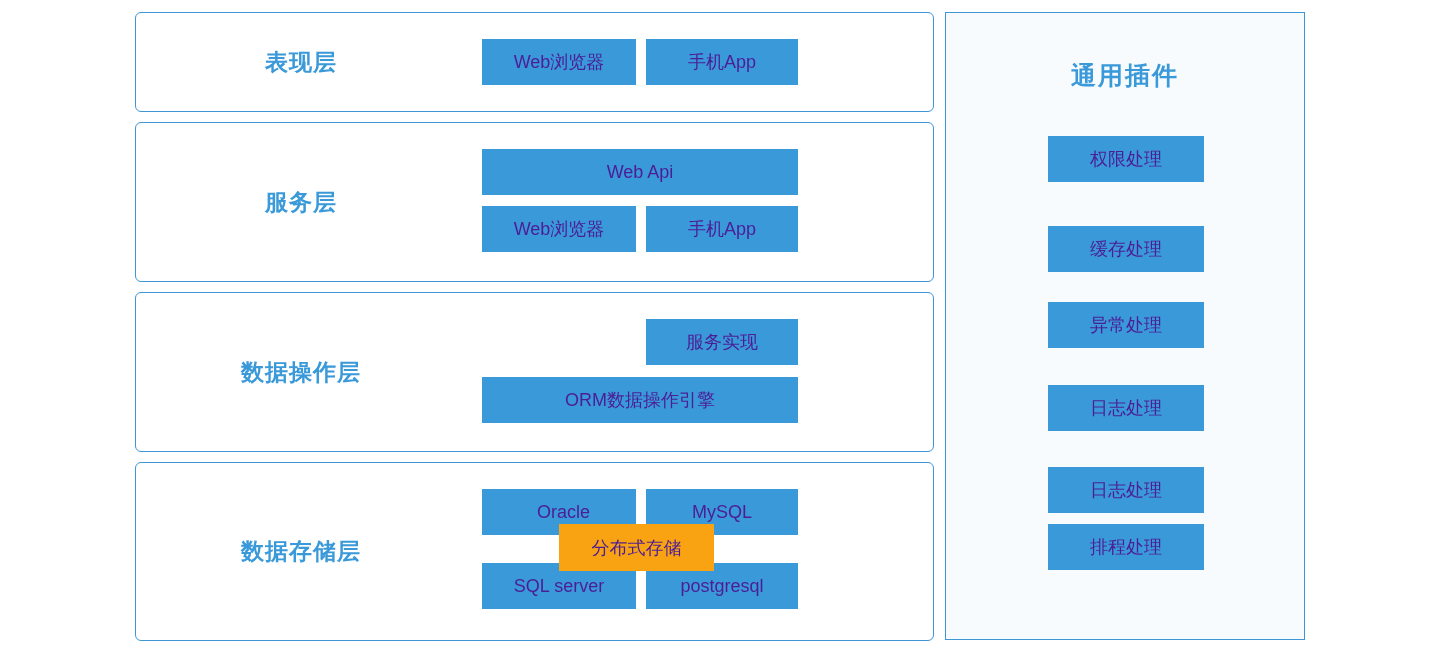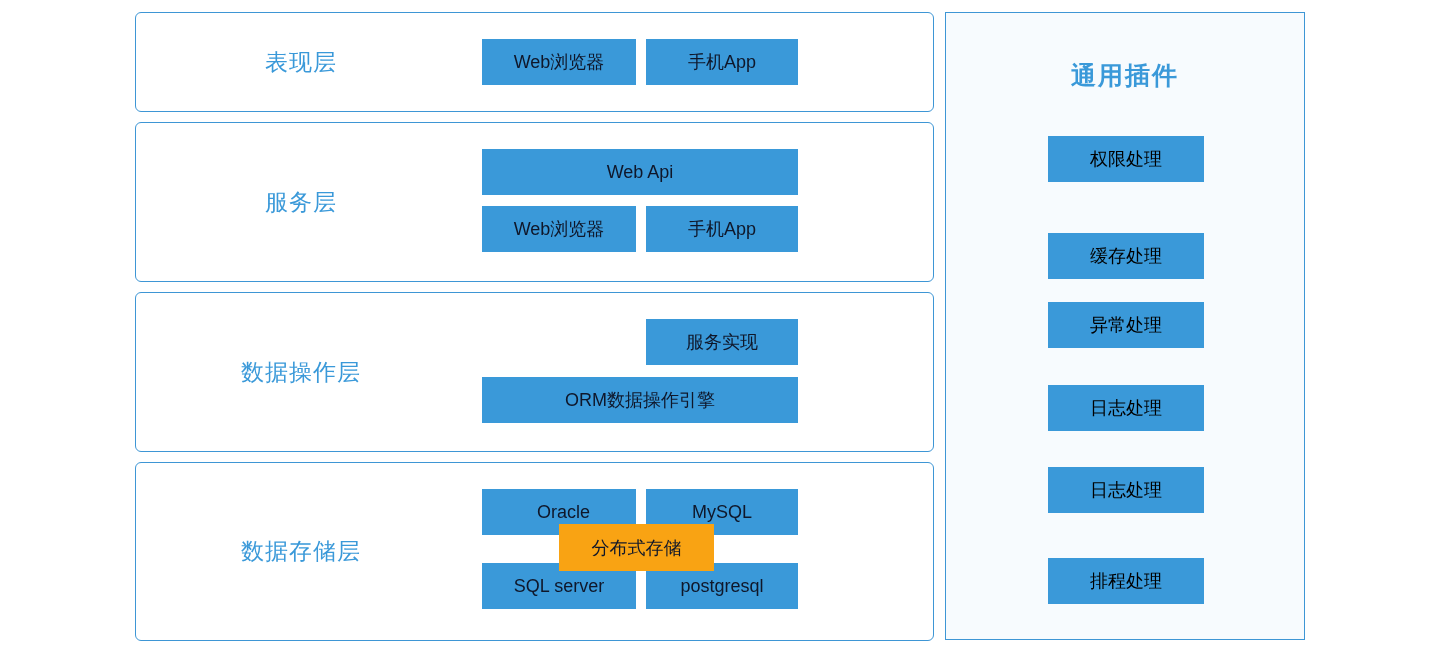--- a/index.html
+++ b/index.html
@@ -29,29 +29,29 @@
   .layer-title{
     position:absolute;
     left:0;
     top:0;
     width:330px;
     height:100%;
     display:flex;
     align-items:center;
     justify-content:center;
     font-size:23px;
-    font-weight:normal;
+    font-weight:bold;
     color:var(--primary-blue);
     letter-spacing:1px;
   }
   .blk{
     position:absolute;
     height:46px;
     background:var(--primary-blue);
-    color:#0f172a;
+    color:#4c1d95;
     display:flex;
     align-items:center;
     justify-content:center;
     font-size:18px;
     white-space:nowrap;
   }
   .blk.orange{
     background:var(--accent-orange);
     z-index:2;
     height:47px;
@@ -77,21 +77,21 @@
     font-weight:bold;
     color:var(--primary-blue);
     letter-spacing:2px;
   }
   .plugin-blk{
     position:absolute;
     left:102px;
     width:156px;
     height:46px;
     background:var(--primary-blue);
-    color:#000000;
+    color:#4c1d95;
     display:flex;
     align-items:center;
     justify-content:center;
     font-size:18px;
     white-space:nowrap;
   }
 </style>
 </head>
 <body>
 
@@ -121,20 +121,20 @@
     <div class="blk" style="left:346px;top:26px;width:154px;padding-left:9px;">Oracle</div>
     <div class="blk" style="left:510px;top:26px;width:152px;">MySQL</div>
     <div class="blk" style="left:510px;top:100px;width:152px;">postgresql</div>
     <div class="blk" style="left:346px;top:100px;width:154px;">SQL server</div>
     <div class="blk orange" style="left:423px;top:61px;width:155px;">分布式存储</div>
   </section>
 
   <aside class="plugins-panel">
     <h2 class="panel-title">通用插件</h2>
     <div class="plugin-blk" style="top:123px;">权限处理</div>
-    <div class="plugin-blk" style="top:220px;">缓存处理</div>
+    <div class="plugin-blk" style="top:213px;">缓存处理</div>
     <div class="plugin-blk" style="top:289px;">异常处理</div>
     <div class="plugin-blk" style="top:372px;">日志处理</div>
     <div class="plugin-blk" style="top:454px;">日志处理</div>
-    <div class="plugin-blk" style="top:545px;">排程处理</div>
+    <div class="plugin-blk" style="top:511px;">排程处理</div>
   </aside>
 
 </div>
 
 </body></html>

